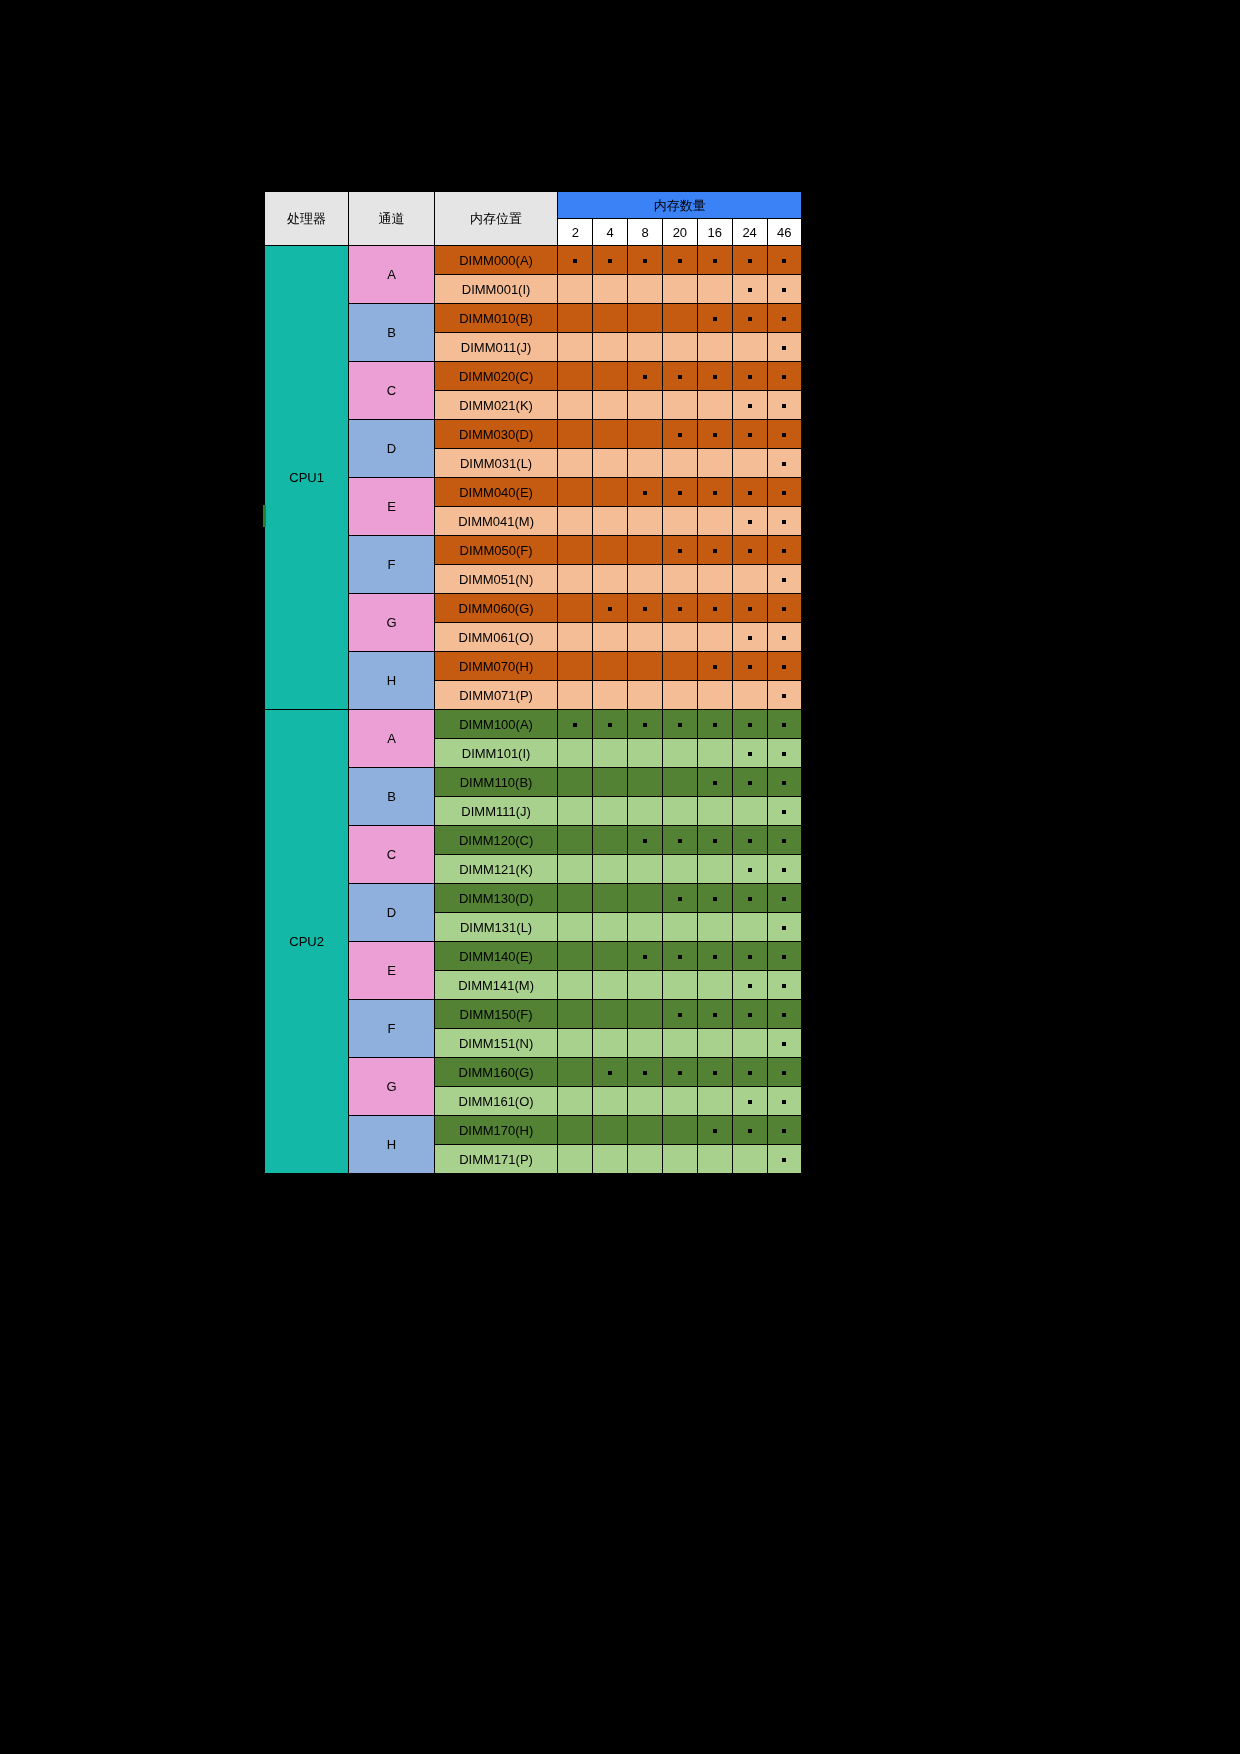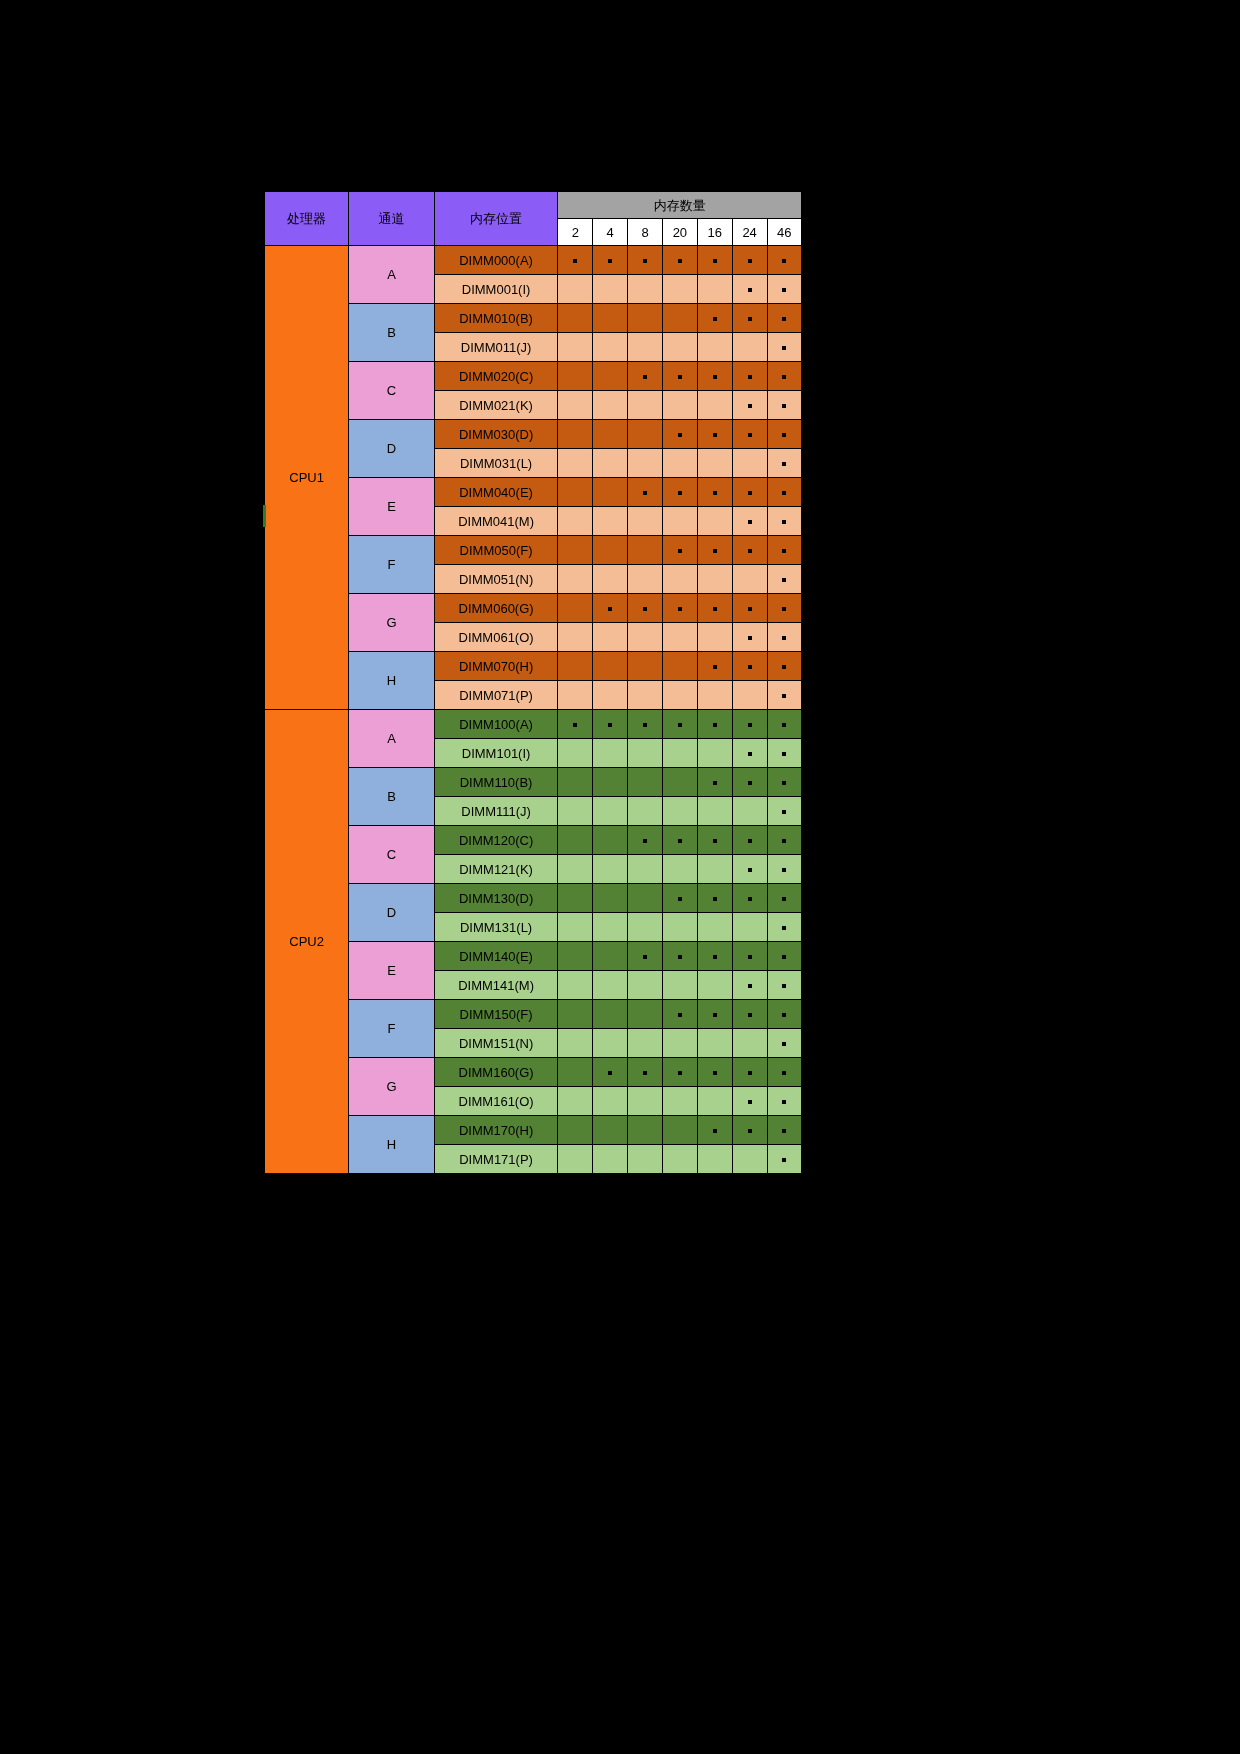--- a/index.html
+++ b/index.html
@@ -43,39 +43,39 @@
   
   col.c-cpu   { width: 85px; }
   col.c-ch    { width: 86px; }
   col.c-loc   { width: 124px; }
   col.c-qty   { width: 35px; }
 
   th.hdr {
     height: 52px;
     font-weight: bold;
     font-size: 15px;
-    background: #8b5cf6;
+    background: #e5e5e5;
     border-bottom: 2px solid #000000;
   }
   th.hdr-qty-group {
     height: 26px;
     font-weight: bold;
     font-size: 15px;
-    background: #a3a3a3;
+    background: #3b82f6;
     border-bottom: 1px solid #000000;
   }
   th.hdr-qty {
     height: 26px;
     font-weight: bold;
     font-size: 14px;
     background: #ffffff;
     border-bottom: 2px solid #000000;
   }
   td.cpu-cell {
-    background: #f97316;
+    background: #14b8a6;
     font-weight: bold;
     font-size: 15px;
     color: #000000;
     border-right: 2px solid #000000;
   }
   td.ch-pink {
     background: #eb9fd5;
     font-size: 15px;
   }
   td.ch-blue {

